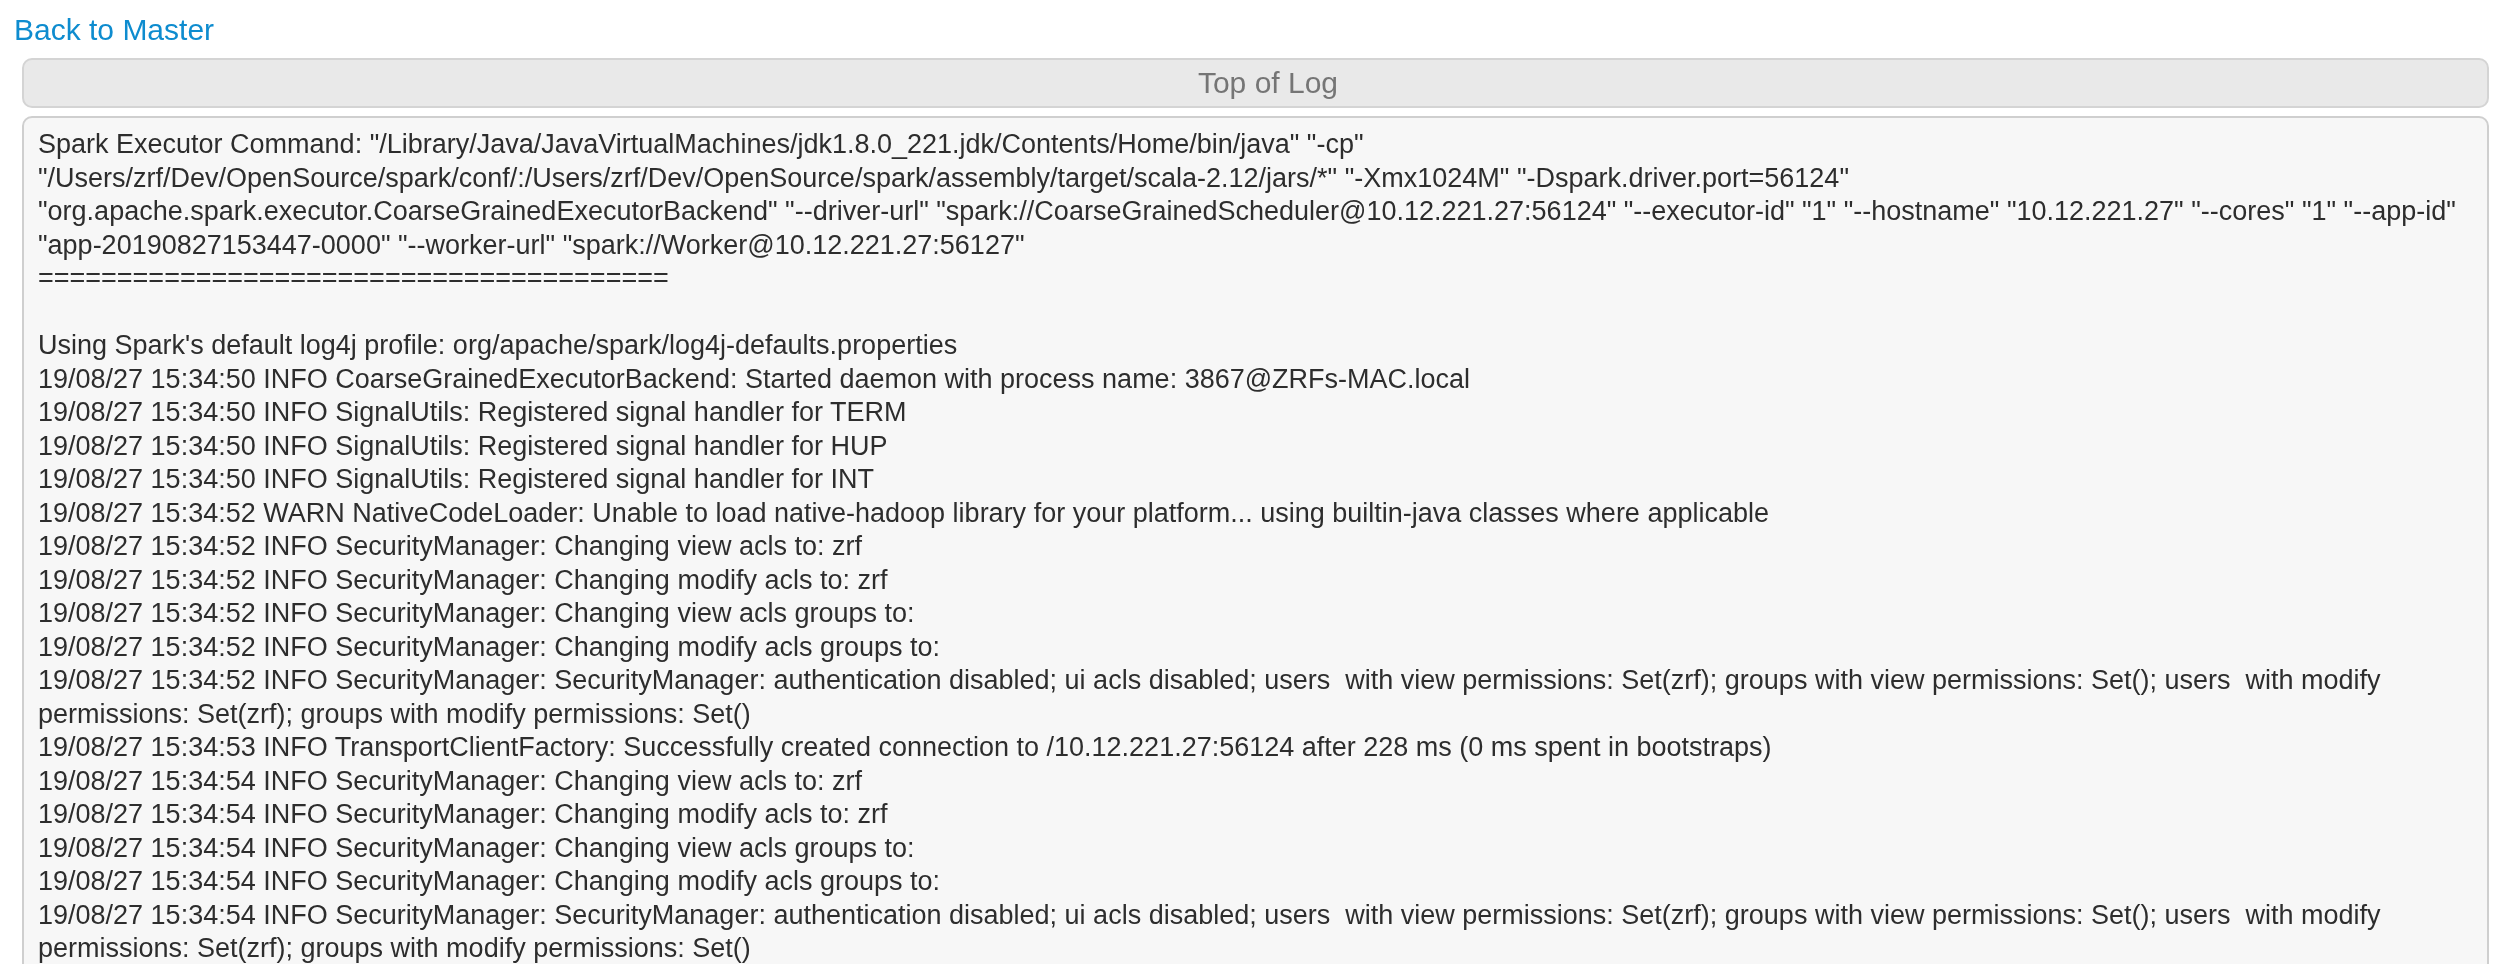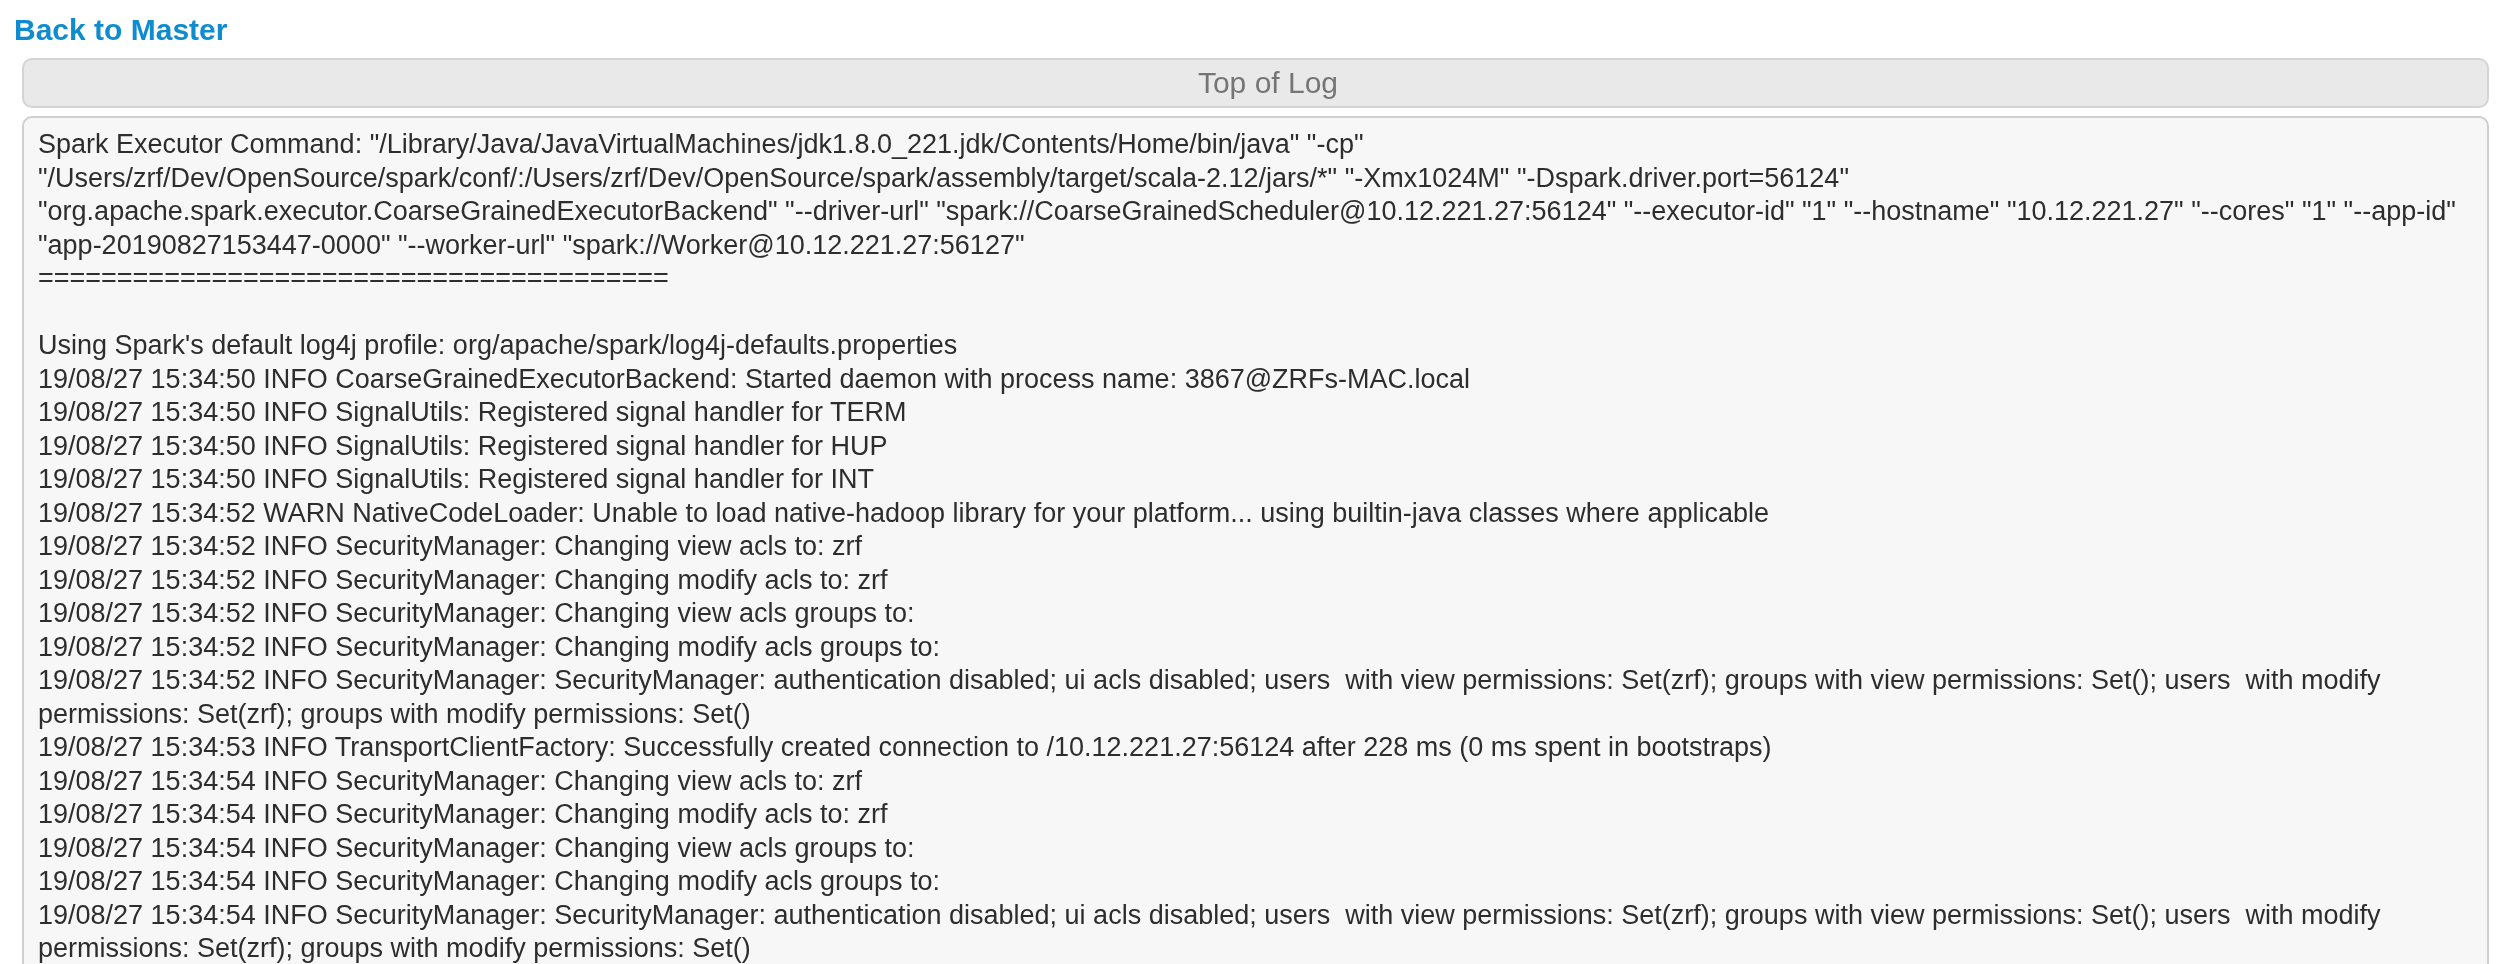--- a/index.html
+++ b/index.html
@@ -14,21 +14,21 @@
   .page {
     width: 2510px;
     height: 964px;
     position: relative;
   }
   .back-link {
     display: inline-block;
     margin: 12px 0 0 14px;
     font-size: 30px;
     line-height: 36px;
-    font-weight: 700;
+    font-weight: 400;
     color: #0e8ccf;
     text-decoration: none;
     cursor: pointer;
   }
   .byte-range {
     margin: 24px 0 0 12px;
     font-size: 30px;
     line-height: 36px;
     color: #333333;
   }

